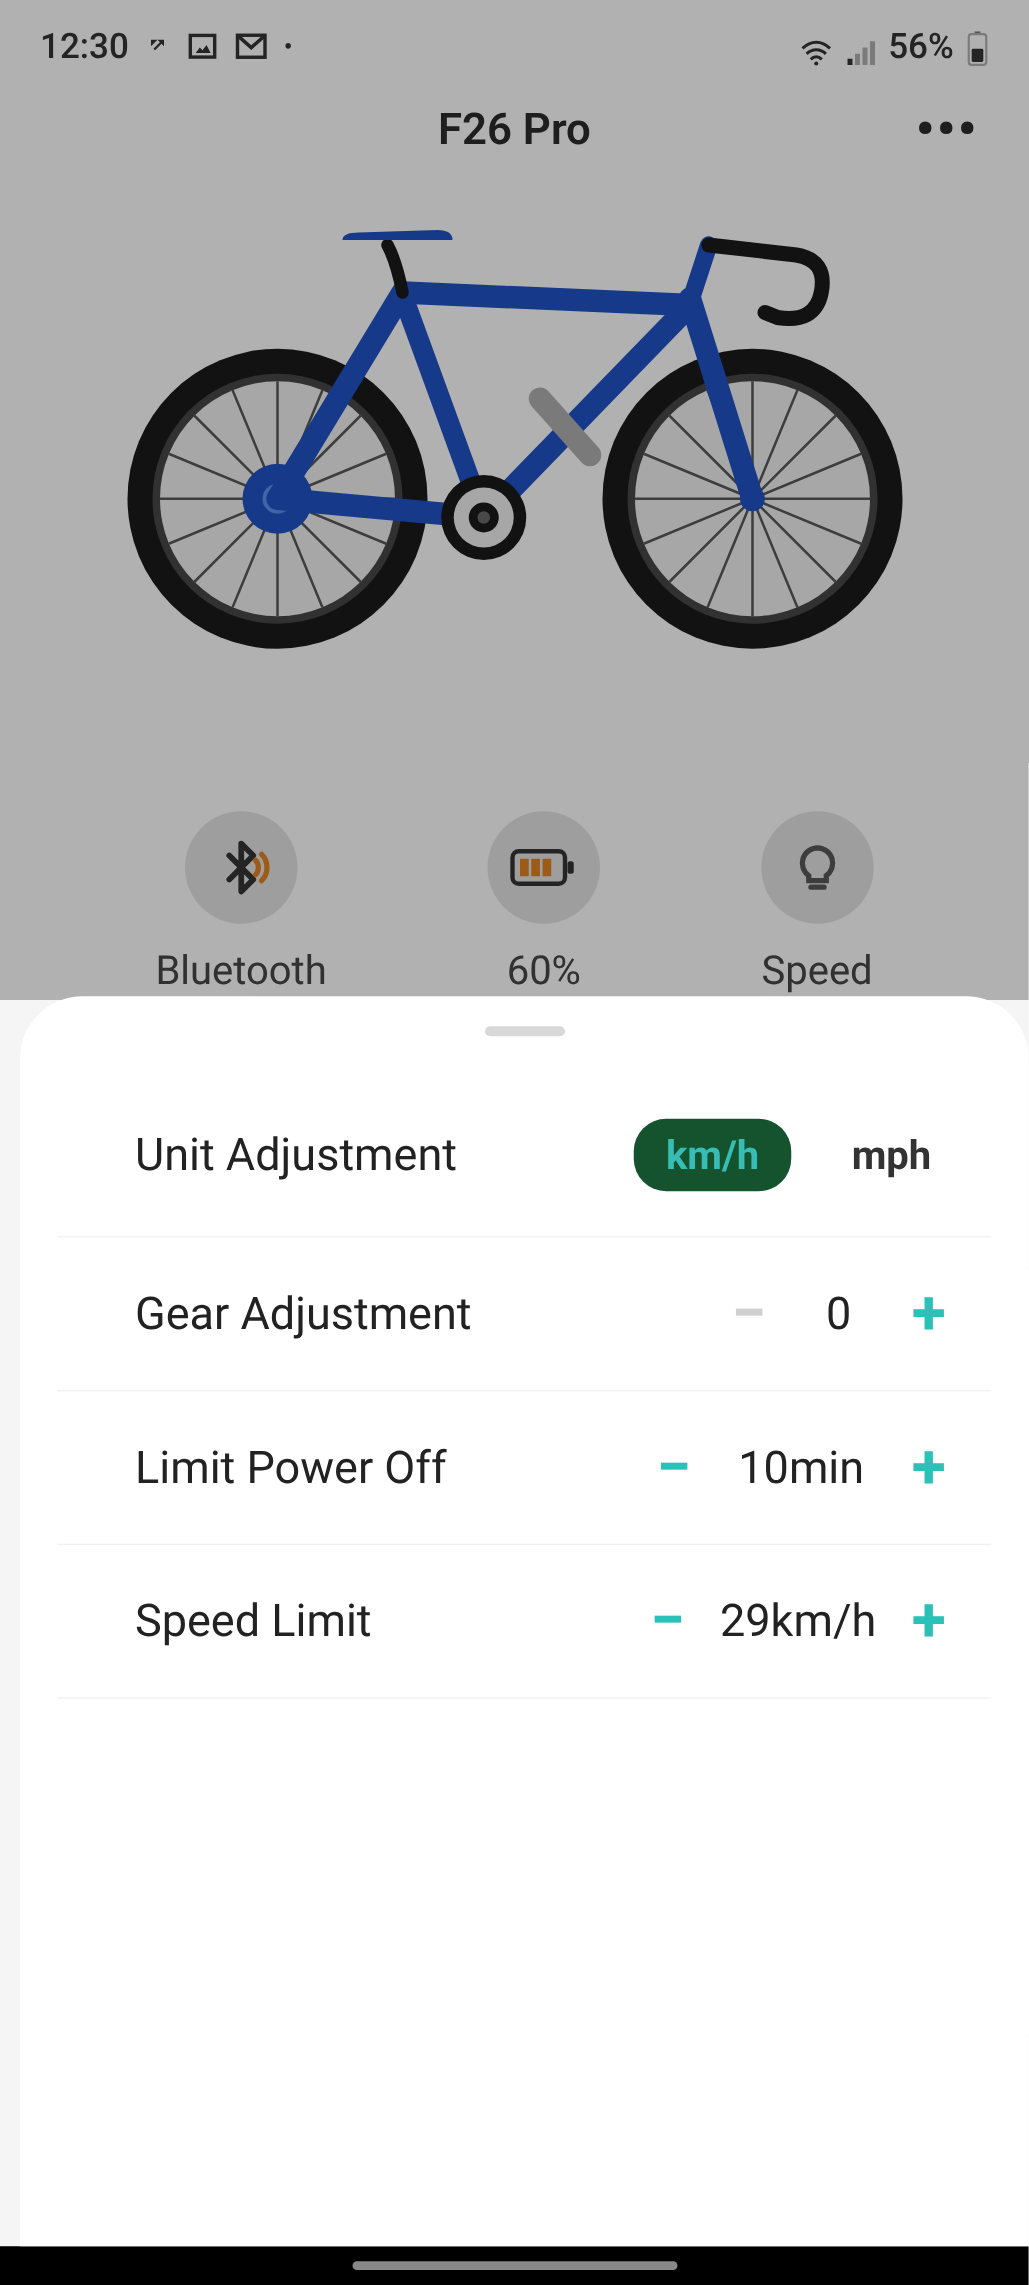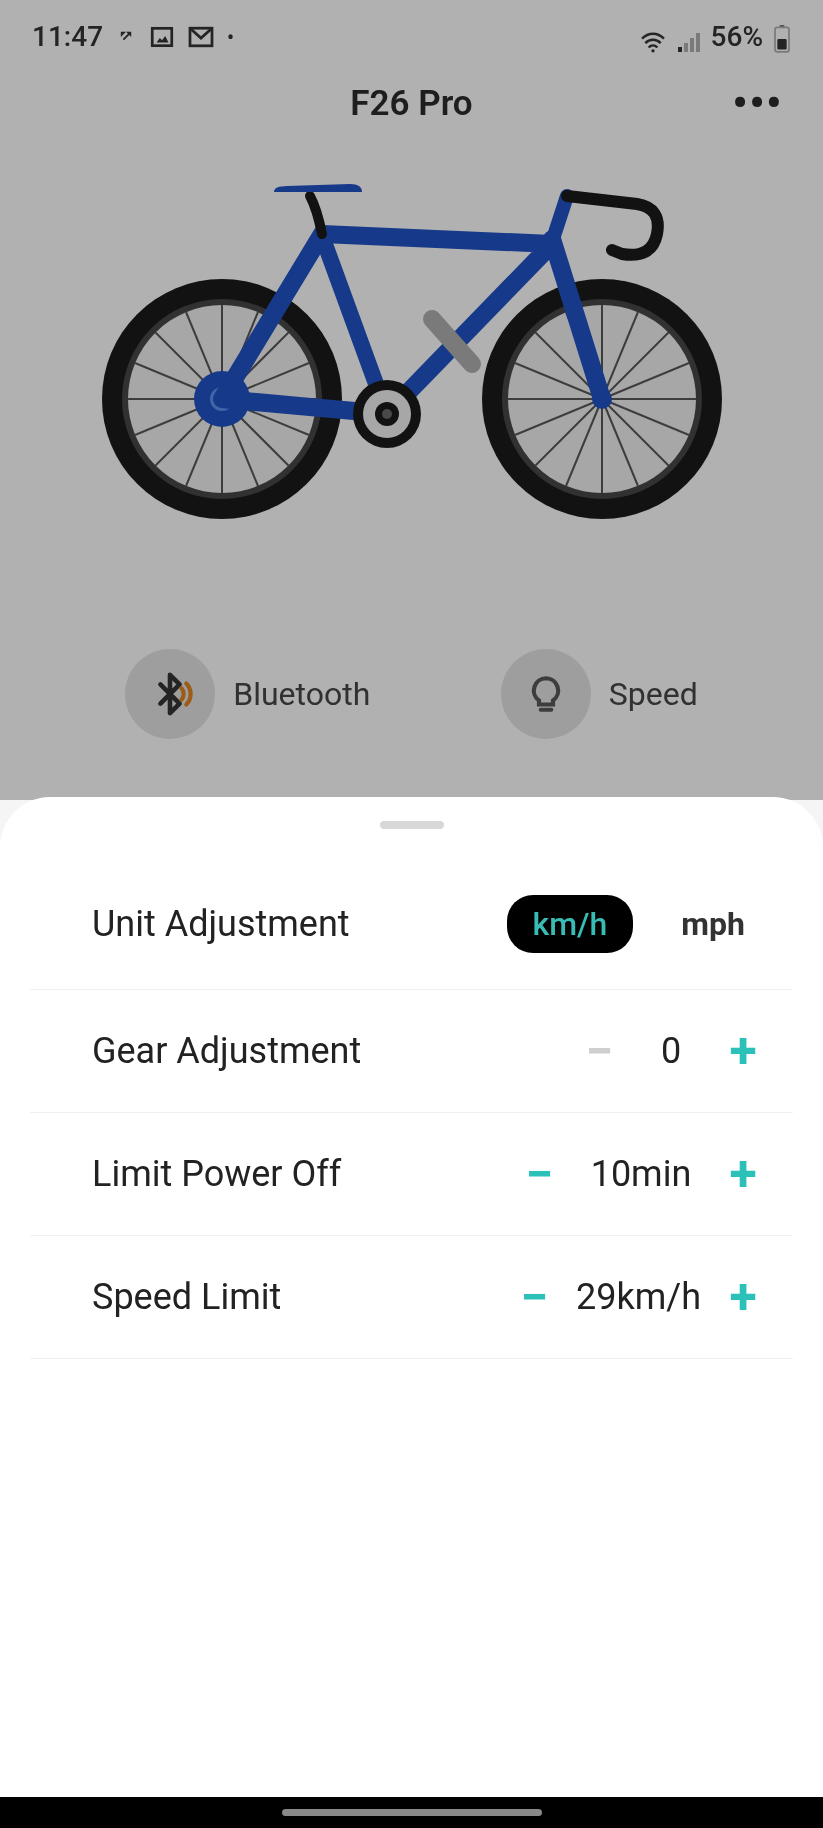--- a/index.html
+++ b/index.html
@@ -62,42 +62,42 @@
     .quick-actions {
       margin: 0 30px;
       background: rgba(245,245,245,0.5);
       border-radius: 36px 36px 0 0;
       padding: 45px 30px 50px;
       display: flex;
       justify-content: space-around;
     }
     .qa-item {
       display: flex;
-      flex-direction: row;
+      flex-direction: column;
       align-items: center;
       gap: 18px;
     }
     .qa-circle {
       width: 90px;
       height: 90px;
       border-radius: 50%;
       background: #dcdcdc;
       display: flex;
       align-items: center;
       justify-content: center;
     }
     .qa-label {
       font-size: 32px;
       color: #444;
       font-weight: 400;
     }
     .bottom-sheet {
       position: absolute;
       bottom: 31px;
-      left: 0;
+      left: 16px;
       right: 0;
       height: 1000px;
       background: #fff;
       border-radius: 50px 50px 0 0;
       z-index: 10;
       padding: 24px 0;
     }
     .sheet-handle {
       width: 64px;
       height: 8px;
@@ -124,22 +124,23 @@
       align-items: center;
       gap: 30px;
     }
     .unit-pill {
       padding: 10px 26px;
       border-radius: 26px;
       font-size: 32px;
       font-weight: 500;
     }
     .unit-active {
-      background: #000000;
+      background: #14532d;
       color: #37bdb5;
+      font-weight: bold;
     }
     .unit-inactive {
       color: #333;
       padding: 10px 18px;
       font-weight: bold;
     }
     .stepper {
       display: flex;
       align-items: center;
       gap: 22px;
@@ -176,21 +177,21 @@
       height: 7px;
       background: #888;
       border-radius: 4px;
     }
   </style>
 </head>
 <body>
 
 <div class="status-bar">
   <div class="status-left">
-    <span>11:47</span>
+    <span>12:30</span>
     <span class="status-icon">
       <svg width="22" height="22" viewBox="0 0 24 24">
           <path fill="#333" d="M12 4l-4 4h3v8h2V8h3l-4-4zM4 12l4 4V8l-4 4z" transform="rotate(45 12 12)"></path>
         </svg>
     </span>
     <span class="status-icon">
       <svg width="26" height="26" viewBox="0 0 24 24">
           <rect x="3" y="4" width="18" height="16" fill="none" stroke="#333" stroke-width="2.5"></rect>
           <path fill="#333" d="M7 17l3-4 2 2 3-4 3 6z"></path>
         </svg>
@@ -312,20 +313,32 @@
     <div class="qa-circle">
       <svg width="46" height="46" viewBox="0 0 24 24">
           <path fill="none" stroke="#333" stroke-width="2.4" stroke-linejoin="round" stroke-linecap="round" d="M7 7l10 10-5 5V2l5 5L7 17"></path>
           <path fill="none" stroke="#d88020" stroke-width="2.2" stroke-linecap="round" d="M18 9c1.5 1.5 1.5 4.5 0 6M20.5 6.5c3 3 3 8 0 11"></path>
         </svg>
     </div>
     <div class="qa-label">Bluetooth</div>
   </div>
   <div class="qa-item">
     <div class="qa-circle">
+      <svg width="54" height="34" viewBox="0 0 54 34">
+          <rect x="2" y="4" width="42" height="26" rx="5" fill="none" stroke="#333" stroke-width="3.5"></rect>
+          <rect x="46" y="12" width="5" height="10" rx="2" fill="#333"></rect>
+          <rect x="8" y="10" width="7" height="14" fill="#d88020"></rect>
+          <rect x="17" y="10" width="7" height="14" fill="#d88020"></rect>
+          <rect x="26" y="10" width="7" height="14" fill="#d88020"></rect>
+        </svg>
+    </div>
+    <div class="qa-label">60%</div>
+  </div>
+  <div class="qa-item">
+    <div class="qa-circle">
       <svg width="42" height="42" viewBox="0 0 24 24">
           <path fill="none" stroke="#555" stroke-width="2.4" d="M12 3a7 7 0 0 0-4 12.7V18h8v-2.3A7 7 0 0 0 12 3z"></path>
           <line x1="9" y1="21" x2="15" y2="21" stroke="#555" stroke-width="2.4" stroke-linecap="round"></line>
         </svg>
     </div>
     <div class="qa-label">Speed</div>
   </div>
 </div>
 
 <div class="dim-overlay"></div>

